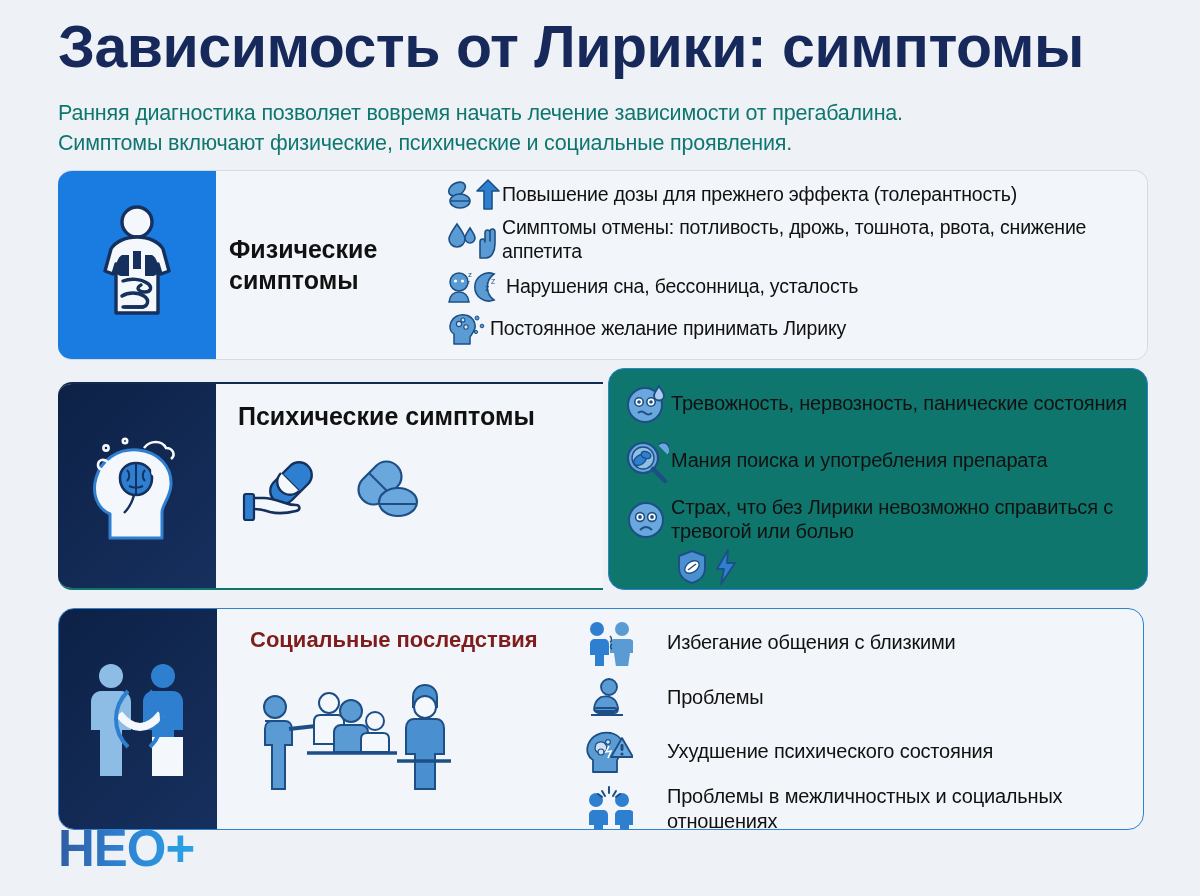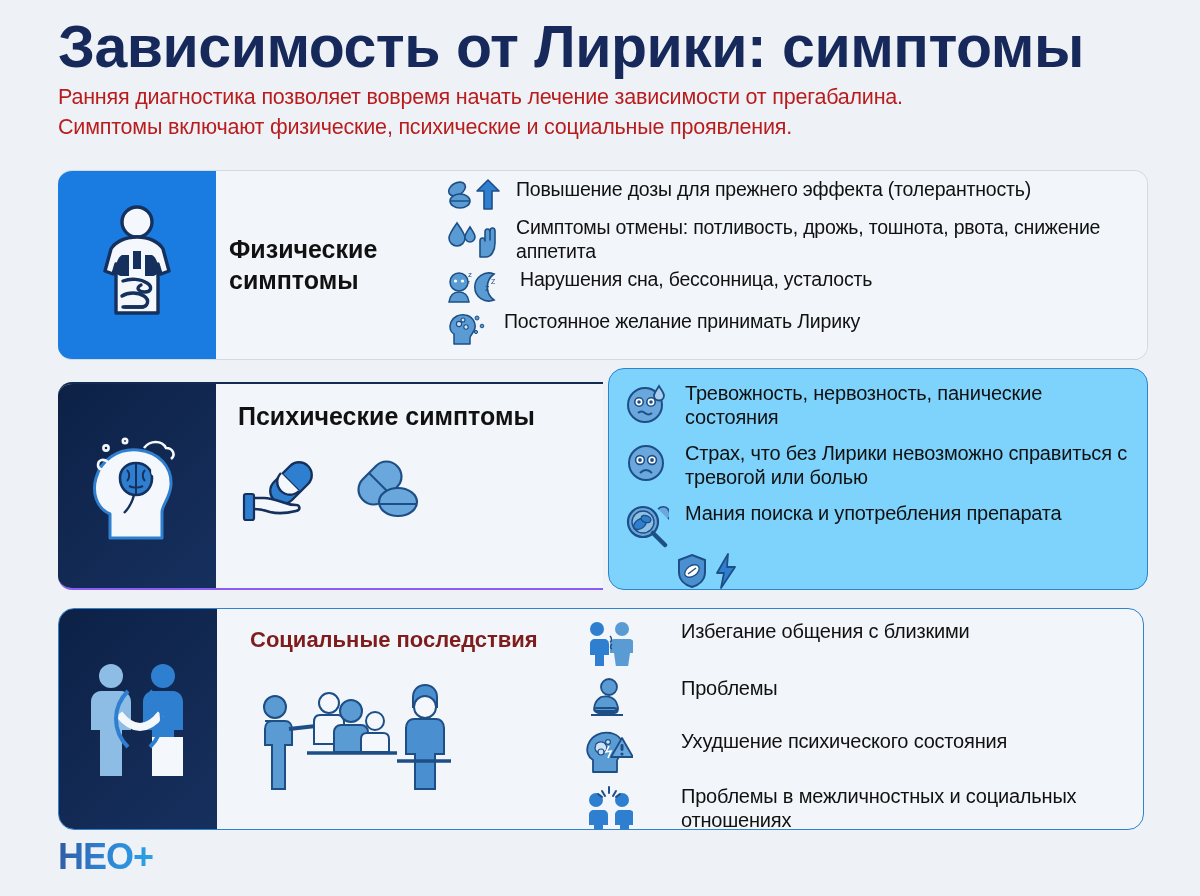--- a/index.html
+++ b/index.html
@@ -19,22 +19,23 @@
   .page-title {
     font-size: 59px;
     font-weight: bold;
     color: #16295a;
     letter-spacing: -0.5px;
     line-height: 1.15;
     white-space: nowrap;
   }
 
   .subtitle {
+    margin-top: 16px;
     font-size: 21.5px;
-    color: #b91c1c;
+    color: #0f766e;
     line-height: 1.42;
     letter-spacing: -0.2px;
   }
   .subtitle b { font-weight: normal; }
 
   
   .cards { position: absolute; left: 0; top: 170px; width: 1200px; }
 
   
   .card1 {
@@ -64,38 +65,38 @@
   
   .card2 {
     position: absolute;
     left: 58px; top: 212px;
     width: 545px; height: 208px;
     display: flex;
     border-radius: 14px 0 0 14px;
     overflow: hidden;
     background: #f2f5f9;
     border-top: 2px solid #102a52;
-    border-bottom: 2px solid #8b5cf6;
+    border-bottom: 2px solid #0f766e;
   }
   .card2-left {
     width: 158px; flex: 0 0 158px;
     background: linear-gradient(135deg,#0d2146,#16305e);
     display: flex; align-items: center; justify-content: center;
   }
   .card2-body { flex: 1; position: relative; padding: 18px 0 0 22px; }
   .card2-title { font-size: 25px; font-weight: bold; color: #111; }
   .card2-pills { position: absolute; left: 22px; top: 74px; display: flex; gap: 26px; align-items: center; }
 
   .card2-panel {
     position: absolute;
     left: 608px; top: 198px;
     width: 540px; height: 222px;
     border: 1.6px solid #2e82cf;
     border-radius: 16px;
-    background: #7dd3fc;
+    background: #0f766e;
     padding: 12px 14px 10px 16px;
   }
 
   
   .card3 {
     position: absolute;
     left: 58px; top: 438px;
     width: 1086px; height: 222px;
     display: flex;
     border: 1.6px solid #2e82cf;
@@ -107,39 +108,39 @@
     width: 158px; flex: 0 0 158px;
     background: linear-gradient(135deg,#0d2146,#16305e);
     display: flex; align-items: center; justify-content: center;
   }
   .card3-body { flex: 1; position: relative; }
   .card3-title { position: absolute; left: 33px; top: 18px; font-size: 22px; font-weight: bold; color: #7f1d1d; }
   .card3-people { position: absolute; left: 30px; top: 70px; }
   .card3-list { position: absolute; left: 368px; top: 10px; width: 500px; }
 
   
-  .li { display: flex; align-items: flex-start; gap: 16px; }
+  .li { display: flex; align-items: center; gap: 2px; }
   .li-ico { flex: 0 0 auto; display: flex; align-items: center; gap: 2px; padding-top: 1px; }
   .li-txt { font-size: 19.5px; color: #111; line-height: 1.2; letter-spacing: -0.2px; }
 
   .list-c1 .li { margin-bottom: 5px; }
   .list-c1 .li-txt { font-size: 19.5px; }
 
   .list-c2 .li { margin-bottom: 11px; }
   .list-c2 .li-txt { font-size: 20px; line-height: 1.22; }
 
   .list-c3 .li { margin-bottom: 10px; }
   .list-c3 .li-txt { font-size: 20px; line-height: 1.22; margin-left: 32px; }
 
   .extra-icons { display: flex; gap: 8px; padding-left: 52px; margin-top: -6px; }
 
   
   .logo {
     position: absolute; left: 58px; bottom: 18px;
-    font-size: 36px; font-weight: bold; letter-spacing: -1px;
+    font-size: 51px; font-weight: bold; letter-spacing: -1px;
     background: linear-gradient(100deg,#2f5a9e 0%,#2f7fd0 45%,#2aa6e8 100%);
     -webkit-background-clip: text; background-clip: text; color: transparent;
     font-family: "Liberation Sans", sans-serif;
   }
 
   svg { display: block; }
 </style>
 </head>
 <body>
 
@@ -312,53 +313,53 @@
               </g>
             <path d="M13 31q3.5-3 7 0t7 0" fill="none" stroke="#1d4f86" stroke-width="2"></path>
             <path d="M34 4c3 5 5 7 5 9.5a5 5 0 0 1-10 0c0-2.5 2-4.5 5-9.5z" fill="#a9cdea" stroke="#1d4f86" stroke-width="1.8"></path>
           </svg>
         </span>
         <span class="li-txt">Тревожность, нервозность, панические состояния</span>
       </div>
 
       <div class="li">
         <span class="li-ico">
-          <svg width="44" height="42" viewBox="0 0 44 42">
-            <circle cx="21" cy="21" r="17" fill="#6aa7dc" stroke="#1d4f86" stroke-width="2"></circle>
-            <g fill="#fff" stroke="#1d4f86" stroke-width="1.6">
-                <circle cx="15" cy="18" r="4.4"></circle>
-                <circle cx="27" cy="18" r="4.4"></circle>
-              </g>
-            <g fill="#1d4f86">
-                <circle cx="15" cy="18" r="1.9"></circle>
-                <circle cx="27" cy="18" r="1.9"></circle>
-              </g>
-            <path d="M15 31q6-6 12 0" fill="none" stroke="#1d4f86" stroke-width="2"></path>
-          </svg>
-        </span>
-        <span class="li-txt">Страх, что без Лирики невозможно справиться с тревогой или болью</span>
-      </div>
-
-      <div class="li">
-        <span class="li-ico">
           <svg width="44" height="46" viewBox="0 0 44 46">
             <circle cx="18" cy="20" r="15" fill="#6aa7dc" stroke="#1d4f86" stroke-width="2.2"></circle>
             <circle cx="18" cy="20" r="11" fill="#8fc0e4" stroke="#1d4f86" stroke-width="1.4"></circle>
             <path d="M28 31 40 43" stroke="#1d4f86" stroke-width="4.5" stroke-linecap="round"></path>
             <g fill="#2f7fd0" stroke="#1d4f86" stroke-width="1.4">
               <ellipse cx="15" cy="22" rx="7" ry="4.6" transform="rotate(-35 15 22)"></ellipse>
               <ellipse cx="21" cy="17" rx="5" ry="3.4" transform="rotate(20 21 17)"></ellipse>
             </g>
             <path d="M34 4c3-3 8-3 11 0" fill="none"></path>
             <path d="M33 7c3-3 8-3 10 0s3 8 0 10" fill="#6aa7dc" stroke="#1d4f86" stroke-width="1.6"></path>
           </svg>
         </span>
         <span class="li-txt">Мания поиска и употребления препарата</span>
       </div>
 
+      <div class="li">
+        <span class="li-ico">
+          <svg width="44" height="42" viewBox="0 0 44 42">
+            <circle cx="21" cy="21" r="17" fill="#6aa7dc" stroke="#1d4f86" stroke-width="2"></circle>
+            <g fill="#fff" stroke="#1d4f86" stroke-width="1.6">
+                <circle cx="15" cy="18" r="4.4"></circle>
+                <circle cx="27" cy="18" r="4.4"></circle>
+              </g>
+            <g fill="#1d4f86">
+                <circle cx="15" cy="18" r="1.9"></circle>
+                <circle cx="27" cy="18" r="1.9"></circle>
+              </g>
+            <path d="M15 31q6-6 12 0" fill="none" stroke="#1d4f86" stroke-width="2"></path>
+          </svg>
+        </span>
+        <span class="li-txt">Страх, что без Лирики невозможно справиться с тревогой или болью</span>
+      </div>
+
       <div class="extra-icons">
         <span>
           <svg width="30" height="36" viewBox="0 0 30 36">
             <path d="M15 2 28 7v12c0 8-6 13-13 15C8 32 2 27 2 19V7z" fill="#4a8fd0" stroke="#1d4f86" stroke-width="2"></path>
             <ellipse cx="15" cy="18" rx="8" ry="5.2" transform="rotate(-35 15 18)" fill="#fff" stroke="#1d4f86" stroke-width="1.4"></ellipse>
             <path d="M11 21 19 15" stroke="#1d4f86" stroke-width="1.4"></path>
           </svg>
         </span>
         <span>
           <svg width="22" height="36" viewBox="0 0 22 36">

